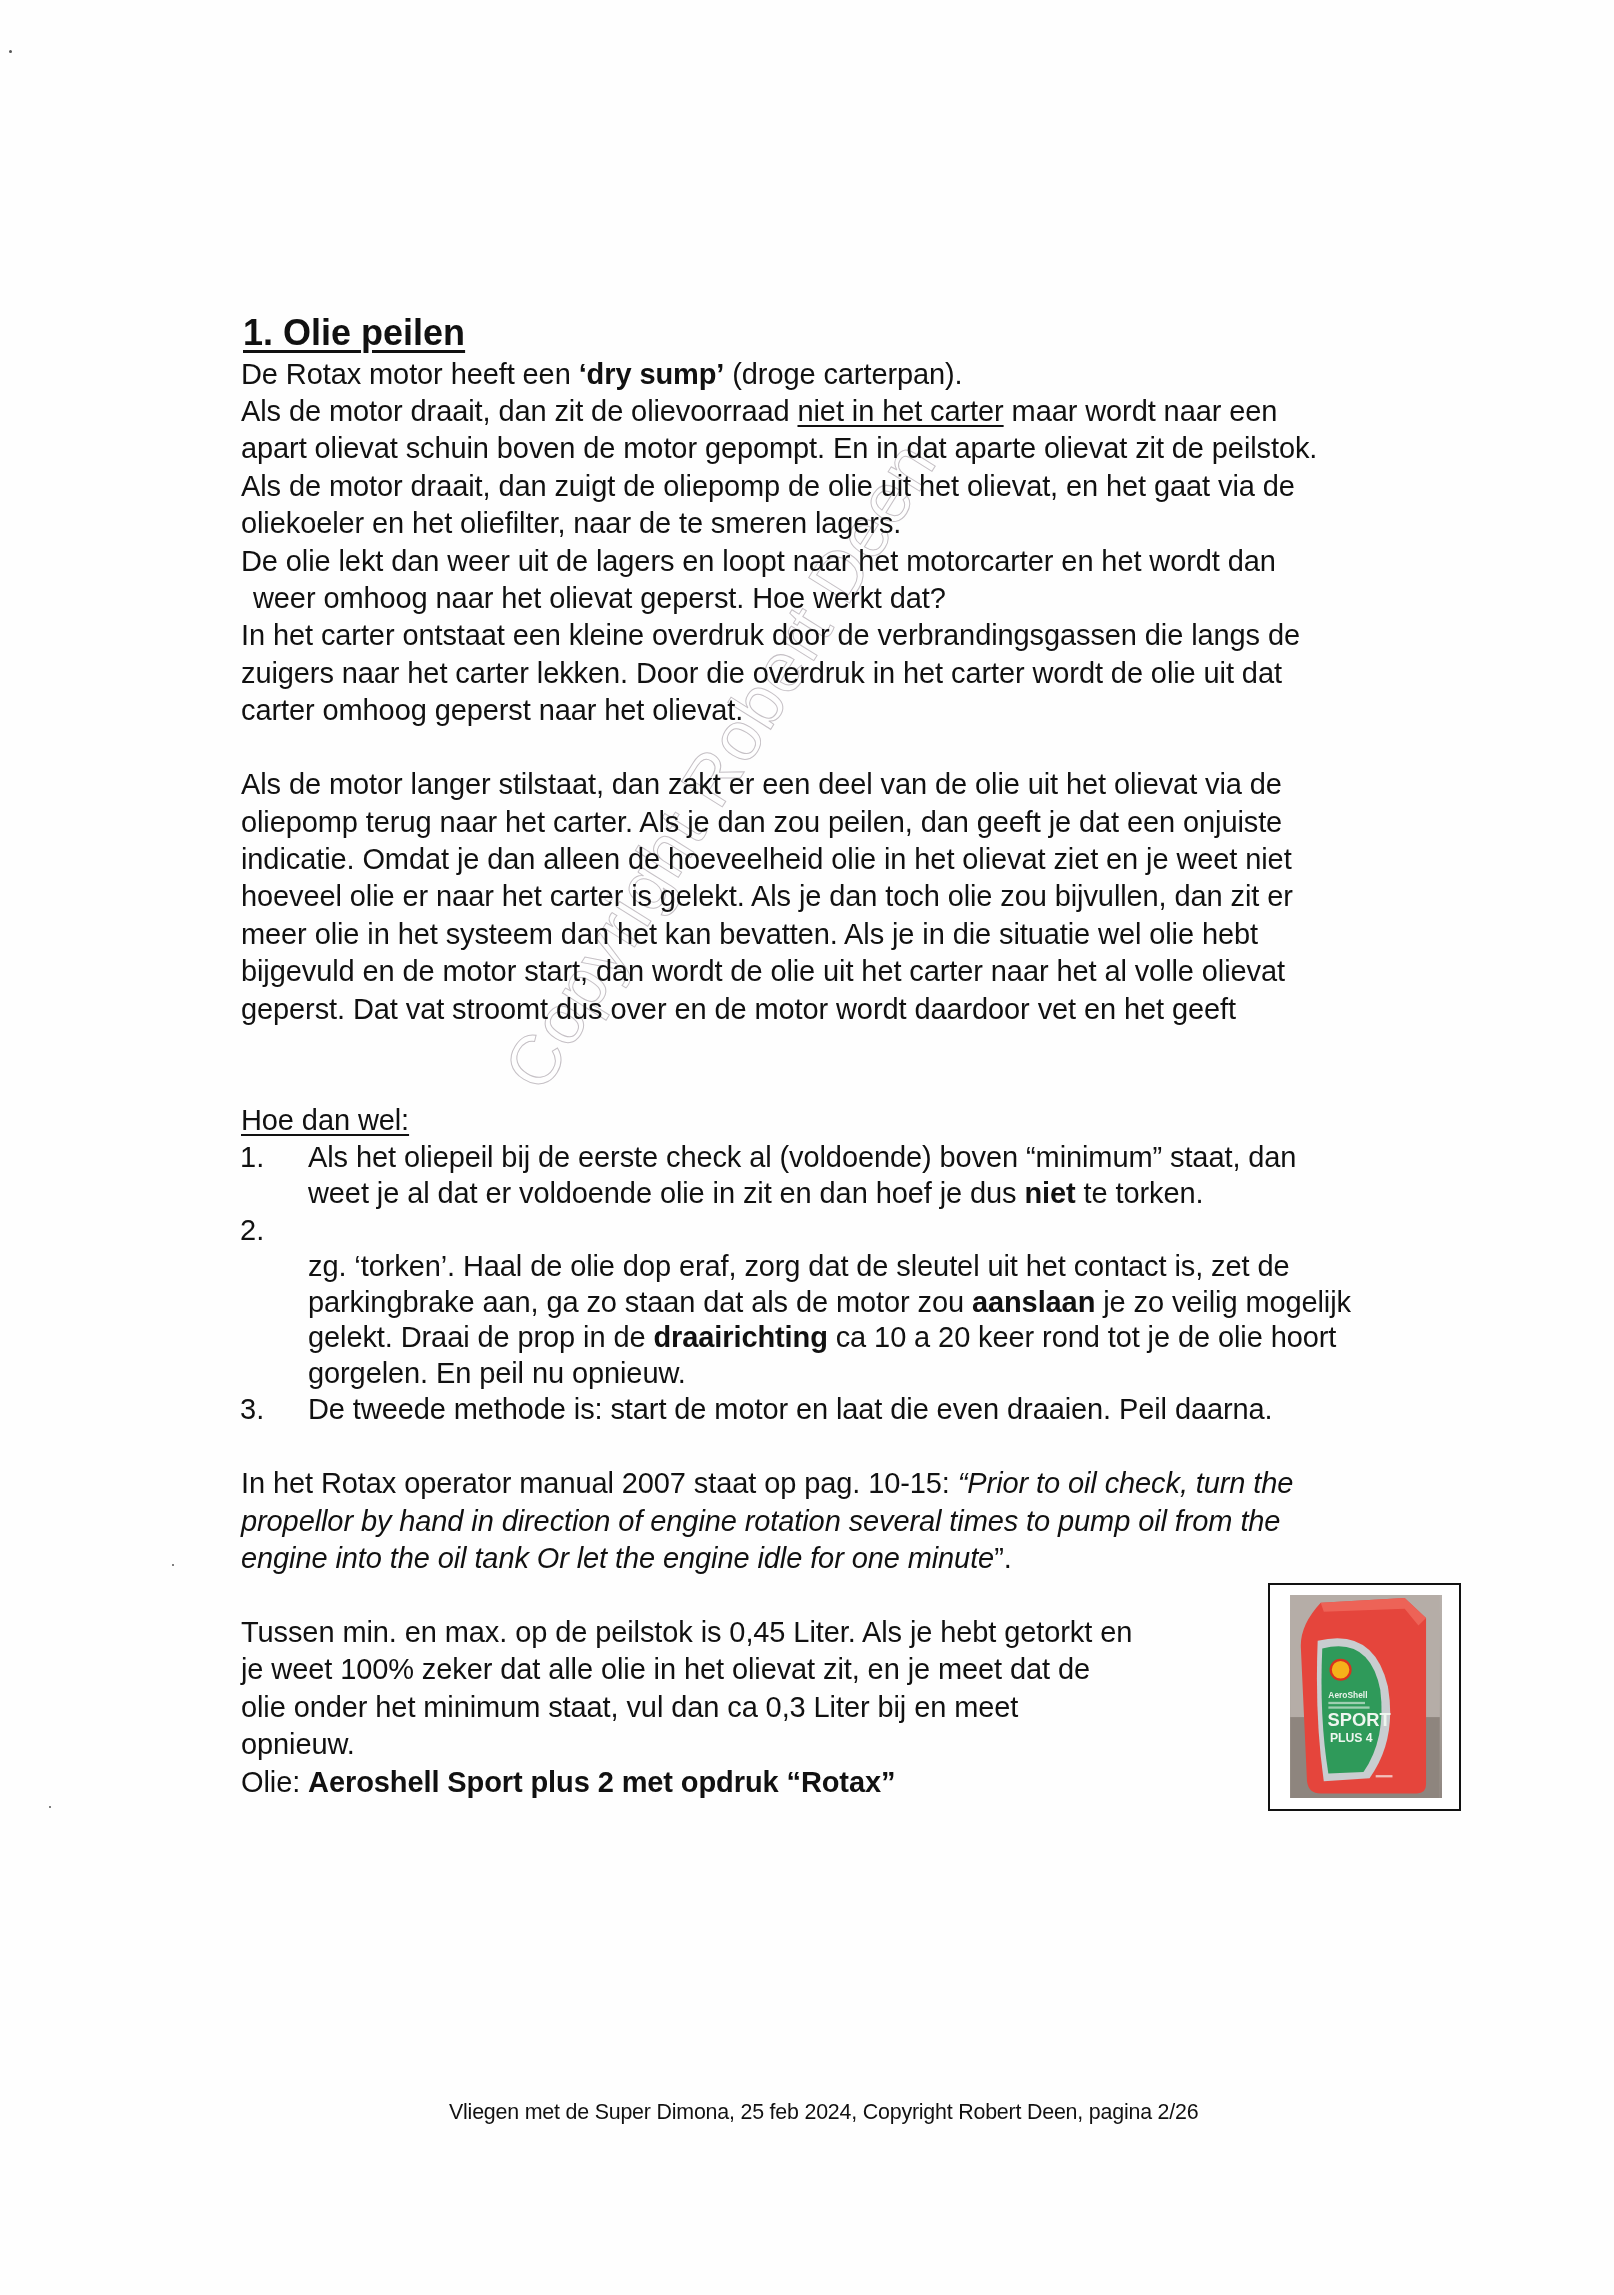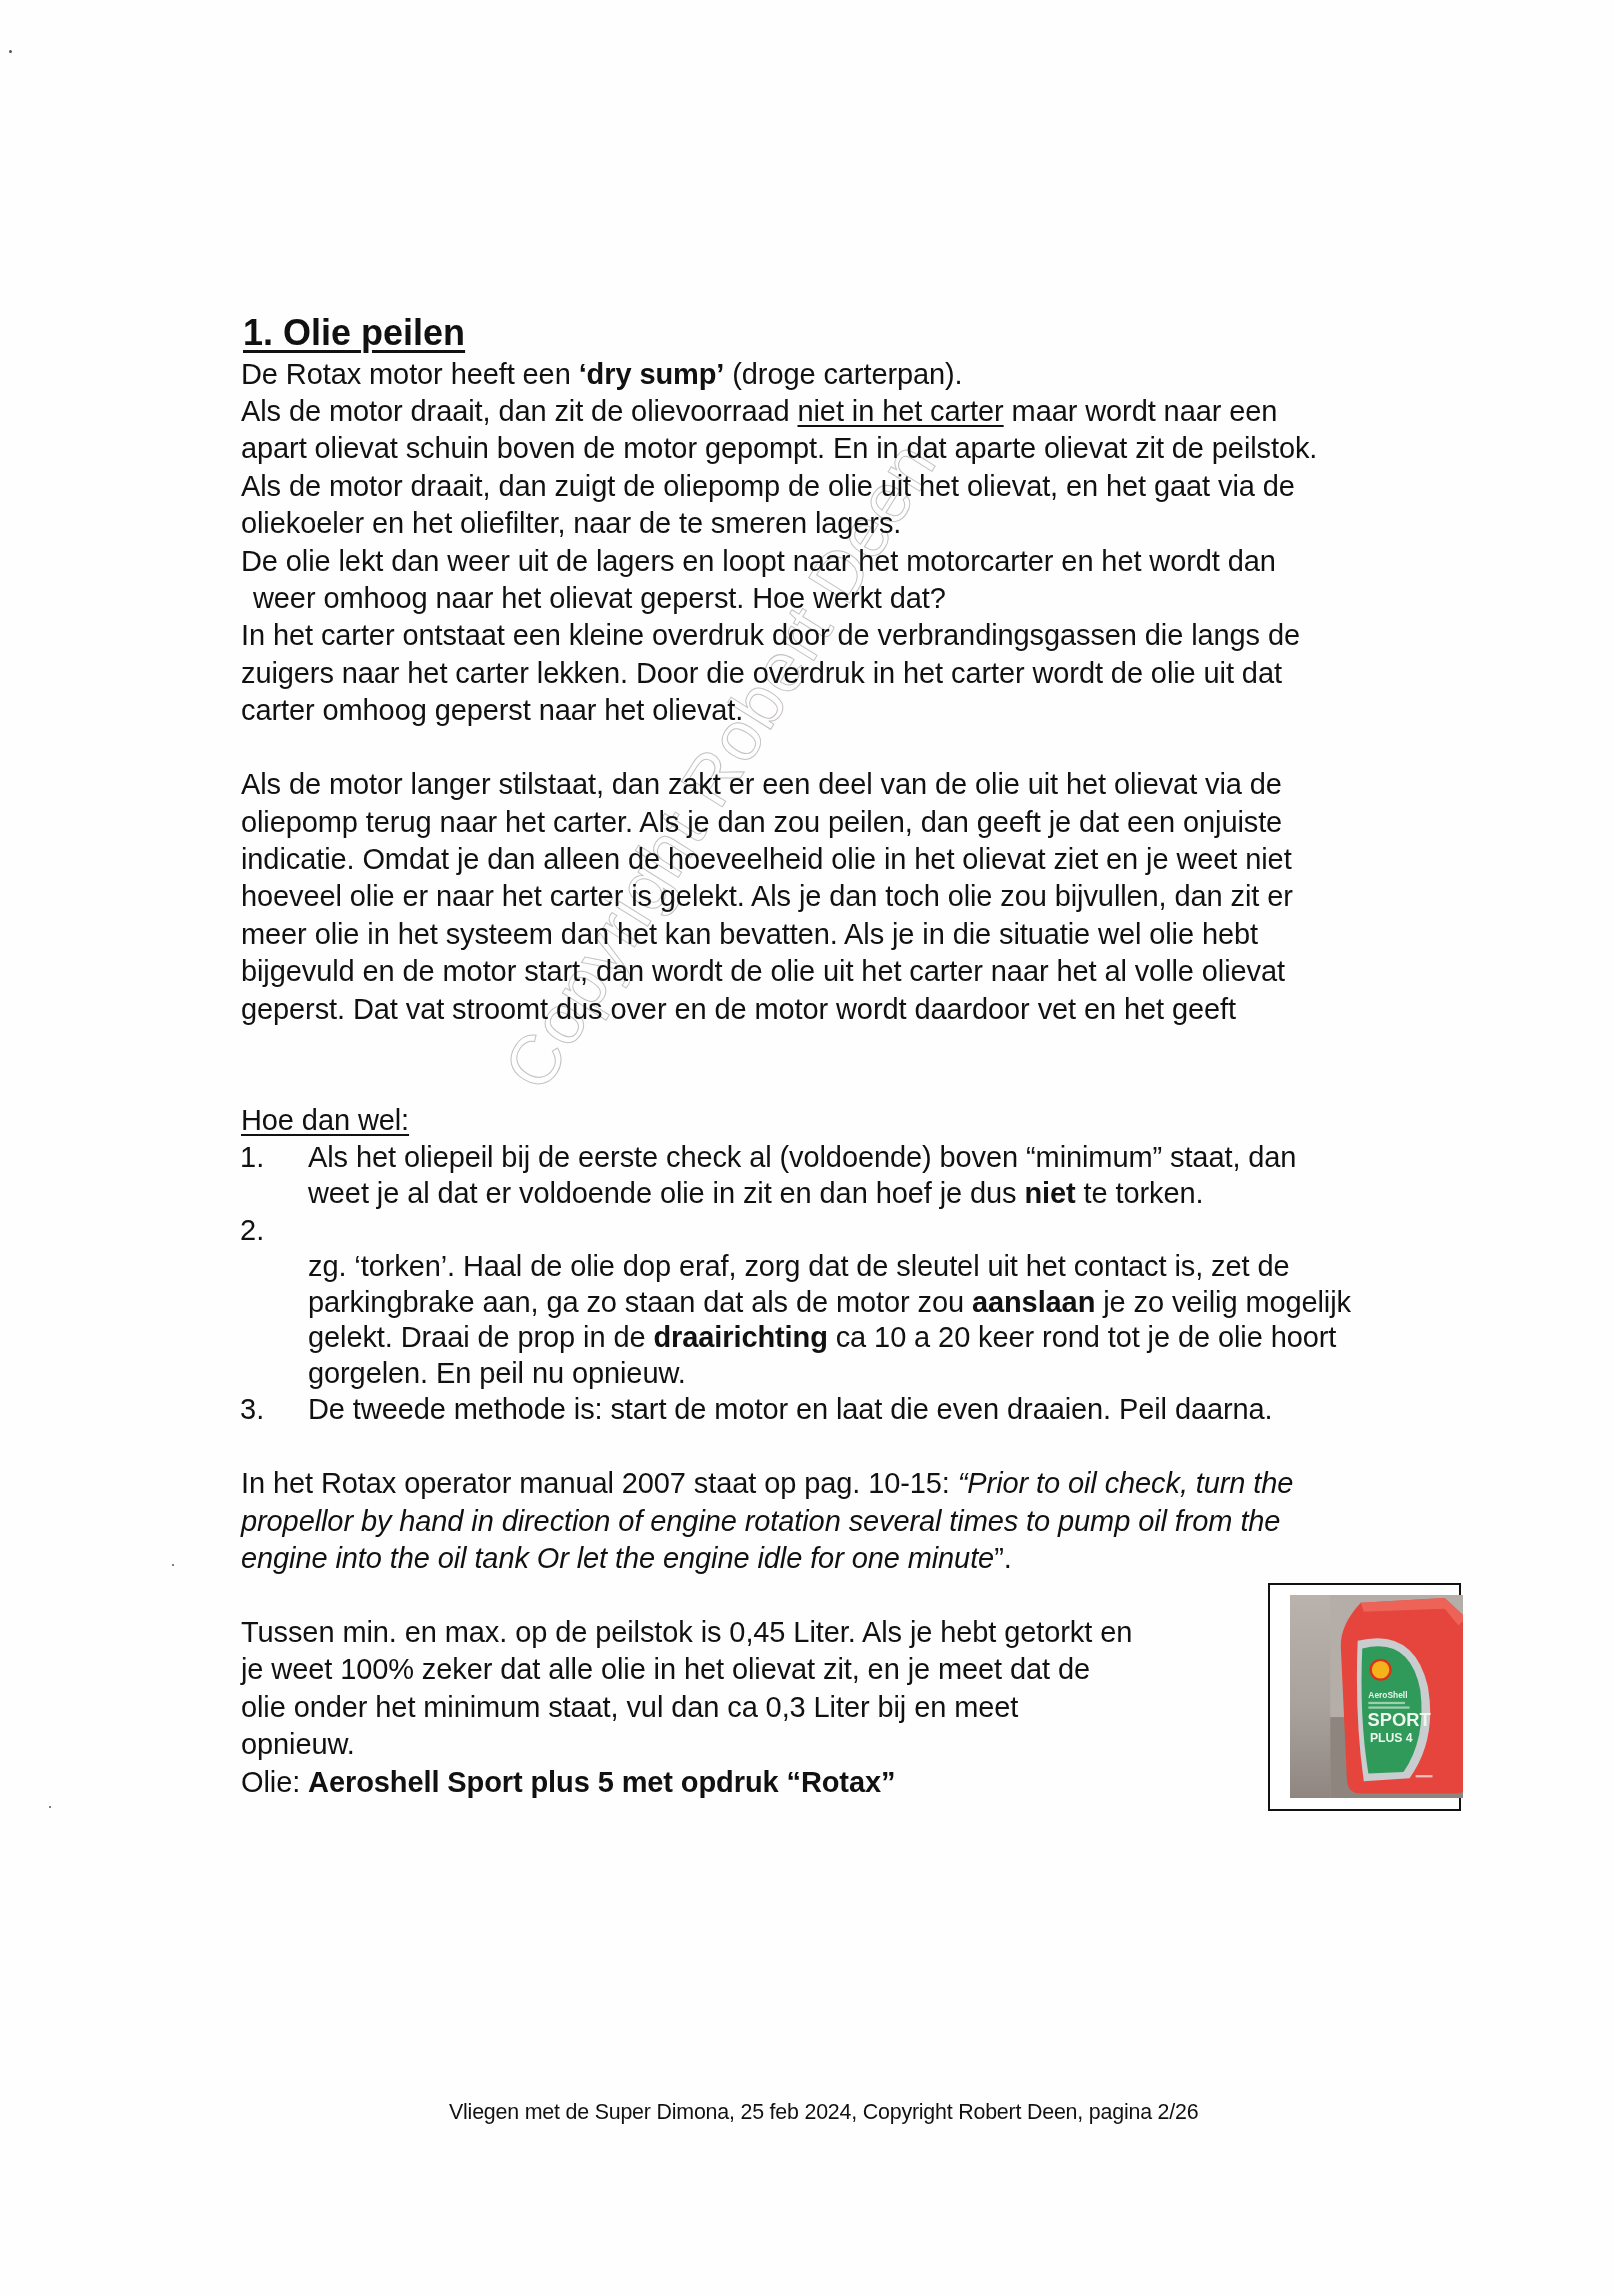--- a/index.html
+++ b/index.html
@@ -14,22 +14,22 @@
     .b { font-weight: bold; }
     .i { font-style: italic; }
     .num { position: absolute; left: 240px; font-size: 29px; line-height: 36px; }
     .li { position: absolute; left: 288px; white-space: nowrap; font-size: 29px; line-height: 36px; letter-spacing: -0.1px; margin-left: 20px; }
     .footer { position: absolute; left: 449px; top: 2099px; font-size: 21.4px; line-height: 27.5px; white-space: nowrap; letter-spacing: -0.2px; }
     .watermark { position: absolute; left: 488px; top: 1061px; font-size: 70px; font-weight: normal;
                  color: transparent; -webkit-text-stroke: 1px rgba(150,140,150,0.55);
                  transform: rotate(-58deg); transform-origin: 0 0; white-space: nowrap; letter-spacing: 1.5px; }
     .photo-frame { position: absolute; left: 1268px; top: 1583px; width: 189px; height: 224px;
                    border: 2.3px solid #111; background: #fff; }
-    .photo { position: absolute; left: 20px; top: 10px; width: 133px; height: 203px; overflow: hidden;
-             background: linear-gradient(180deg, #b9b2ad 0%, #a9a29c 55%, #8f8680 100%); padding-left: 40px; }
+    .photo { position: absolute; left: 20px; top: 10px; width: 152px; height: 203px; overflow: hidden;
+             background: linear-gradient(180deg, #b9b2ad 0%, #a9a29c 55%, #8f8680 100%); }
   </style>
 </head>
 <body>
 
 <div class="page">
 
   <span class="speck" style="left:9.2px;top:50px;"></span>
   <span class="speck" style="left:172px;top:1564px;width:2.3px;height:2.3px;"></span>
   <span class="speck" style="left:49px;top:1806px;width:2.3px;height:2.3px;"></span>
 
@@ -72,21 +72,21 @@
   <div class="li" style="top:1391px;">De tweede methode is: start de motor en laat die even draaien. Peil daarna.</div>
 
   <div class="line" style="top:1465px;"><span>In het Rotax operator manual 2007 staat op pag. 10-15: </span><span class="i">“Prior to oil check, turn the</span></div>
   <div class="line i" style="top:1503px;">propellor by hand in direction of engine rotation several times to pump oil from the</div>
   <div class="line" style="top:1540px;"><span class="i">engine into the oil tank Or let the engine idle for one minute</span><span>”.</span></div>
 
   <div class="line" style="top:1614px;">Tussen min. en max. op de peilstok is 0,45 Liter. Als je hebt getorkt en</div>
   <div class="line" style="top:1651px;">je weet 100% zeker dat alle olie in het olievat zit, en je meet dat de</div>
   <div class="line" style="top:1689px;">olie onder het minimum staat, vul dan ca 0,3 Liter bij en meet</div>
   <div class="line" style="top:1726px;">opnieuw.</div>
-  <div class="line" style="top:1764px;"><span>Olie: </span><span class="b">Aeroshell Sport plus 5 met opdruk “Rotax”</span></div>
+  <div class="line" style="top:1764px;"><span>Olie: </span><span class="b">Aeroshell Sport plus 2 met opdruk “Rotax”</span></div>
 
   <div class="photo-frame">
     <div class="photo">
       <svg width="150" height="203" viewBox="0 0 196 266">
         <rect x="0" y="0" width="196" height="266" fill="#b5ada7"></rect>
         <rect x="0" y="160" width="196" height="106" fill="#8e857e"></rect>
         <path d="M40 10 L150 4 L178 30 L178 248 Q178 260 166 260 L40 260 Q24 260 22 244 L14 70 Q12 40 40 10 Z" fill="#e5453c"></path>
         <path d="M40 10 L150 4 L178 30 L168 40 L150 18 L44 22 Z" fill="#ef6a5e" opacity="0.8"></path>
         <path d="M36 60 Q110 42 128 120 Q140 190 104 240 L44 244 Q32 160 36 60 Z" fill="#c9cdd0"></path>
         <path d="M42 70 Q104 54 118 124 Q126 188 96 232 L50 234 Q38 160 42 70 Z" fill="#2f9a5a"></path>

